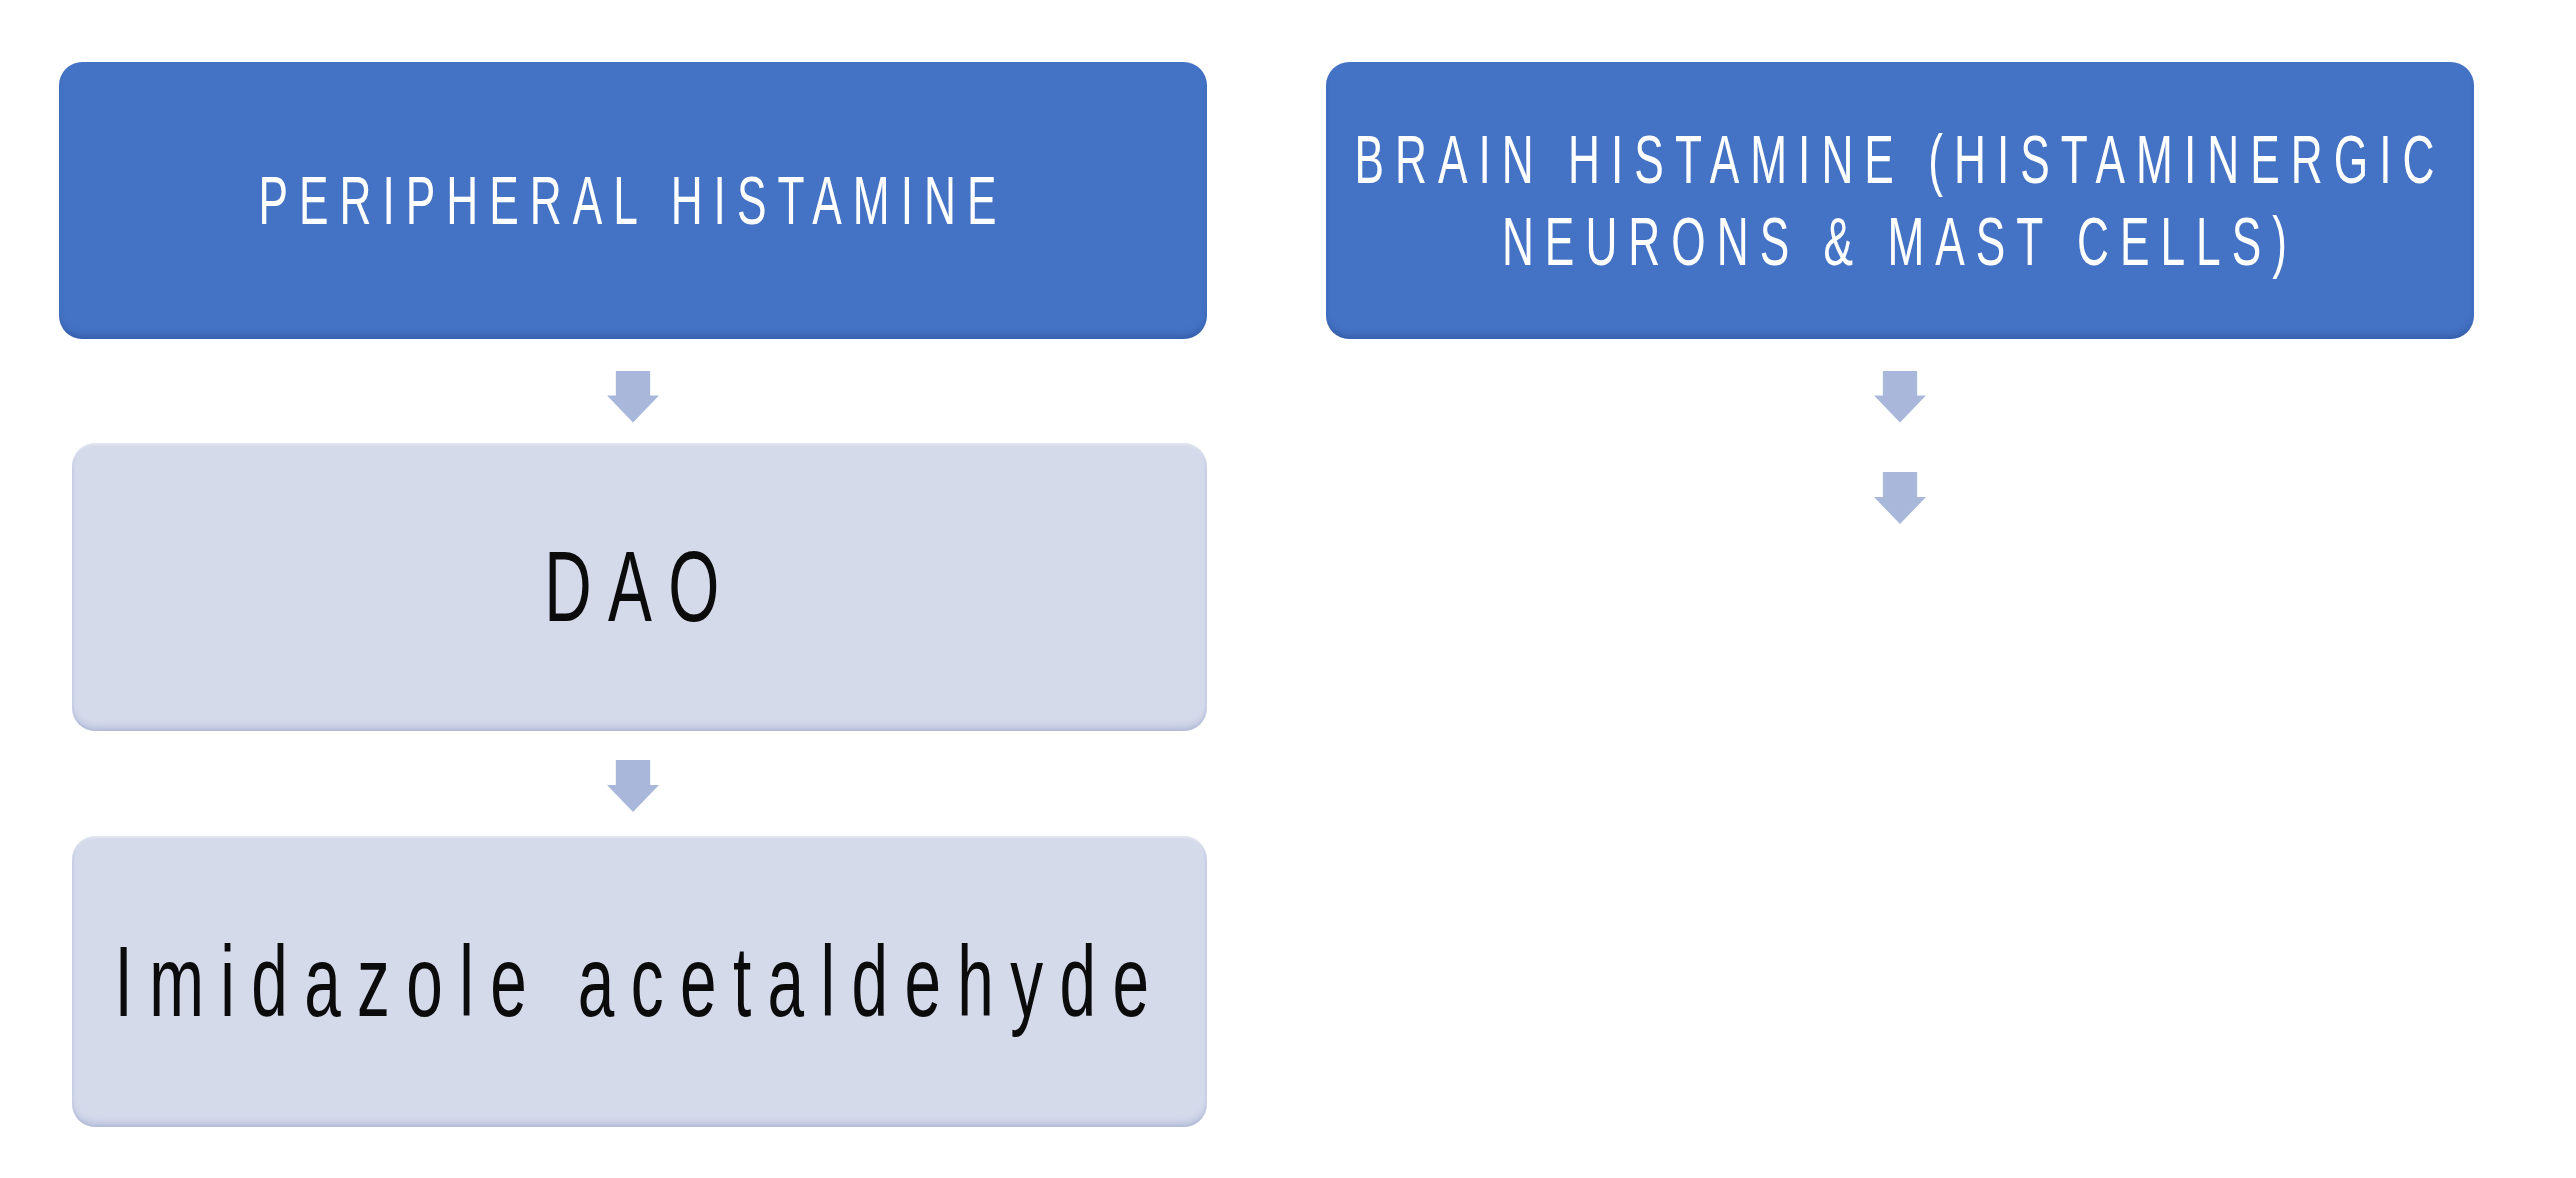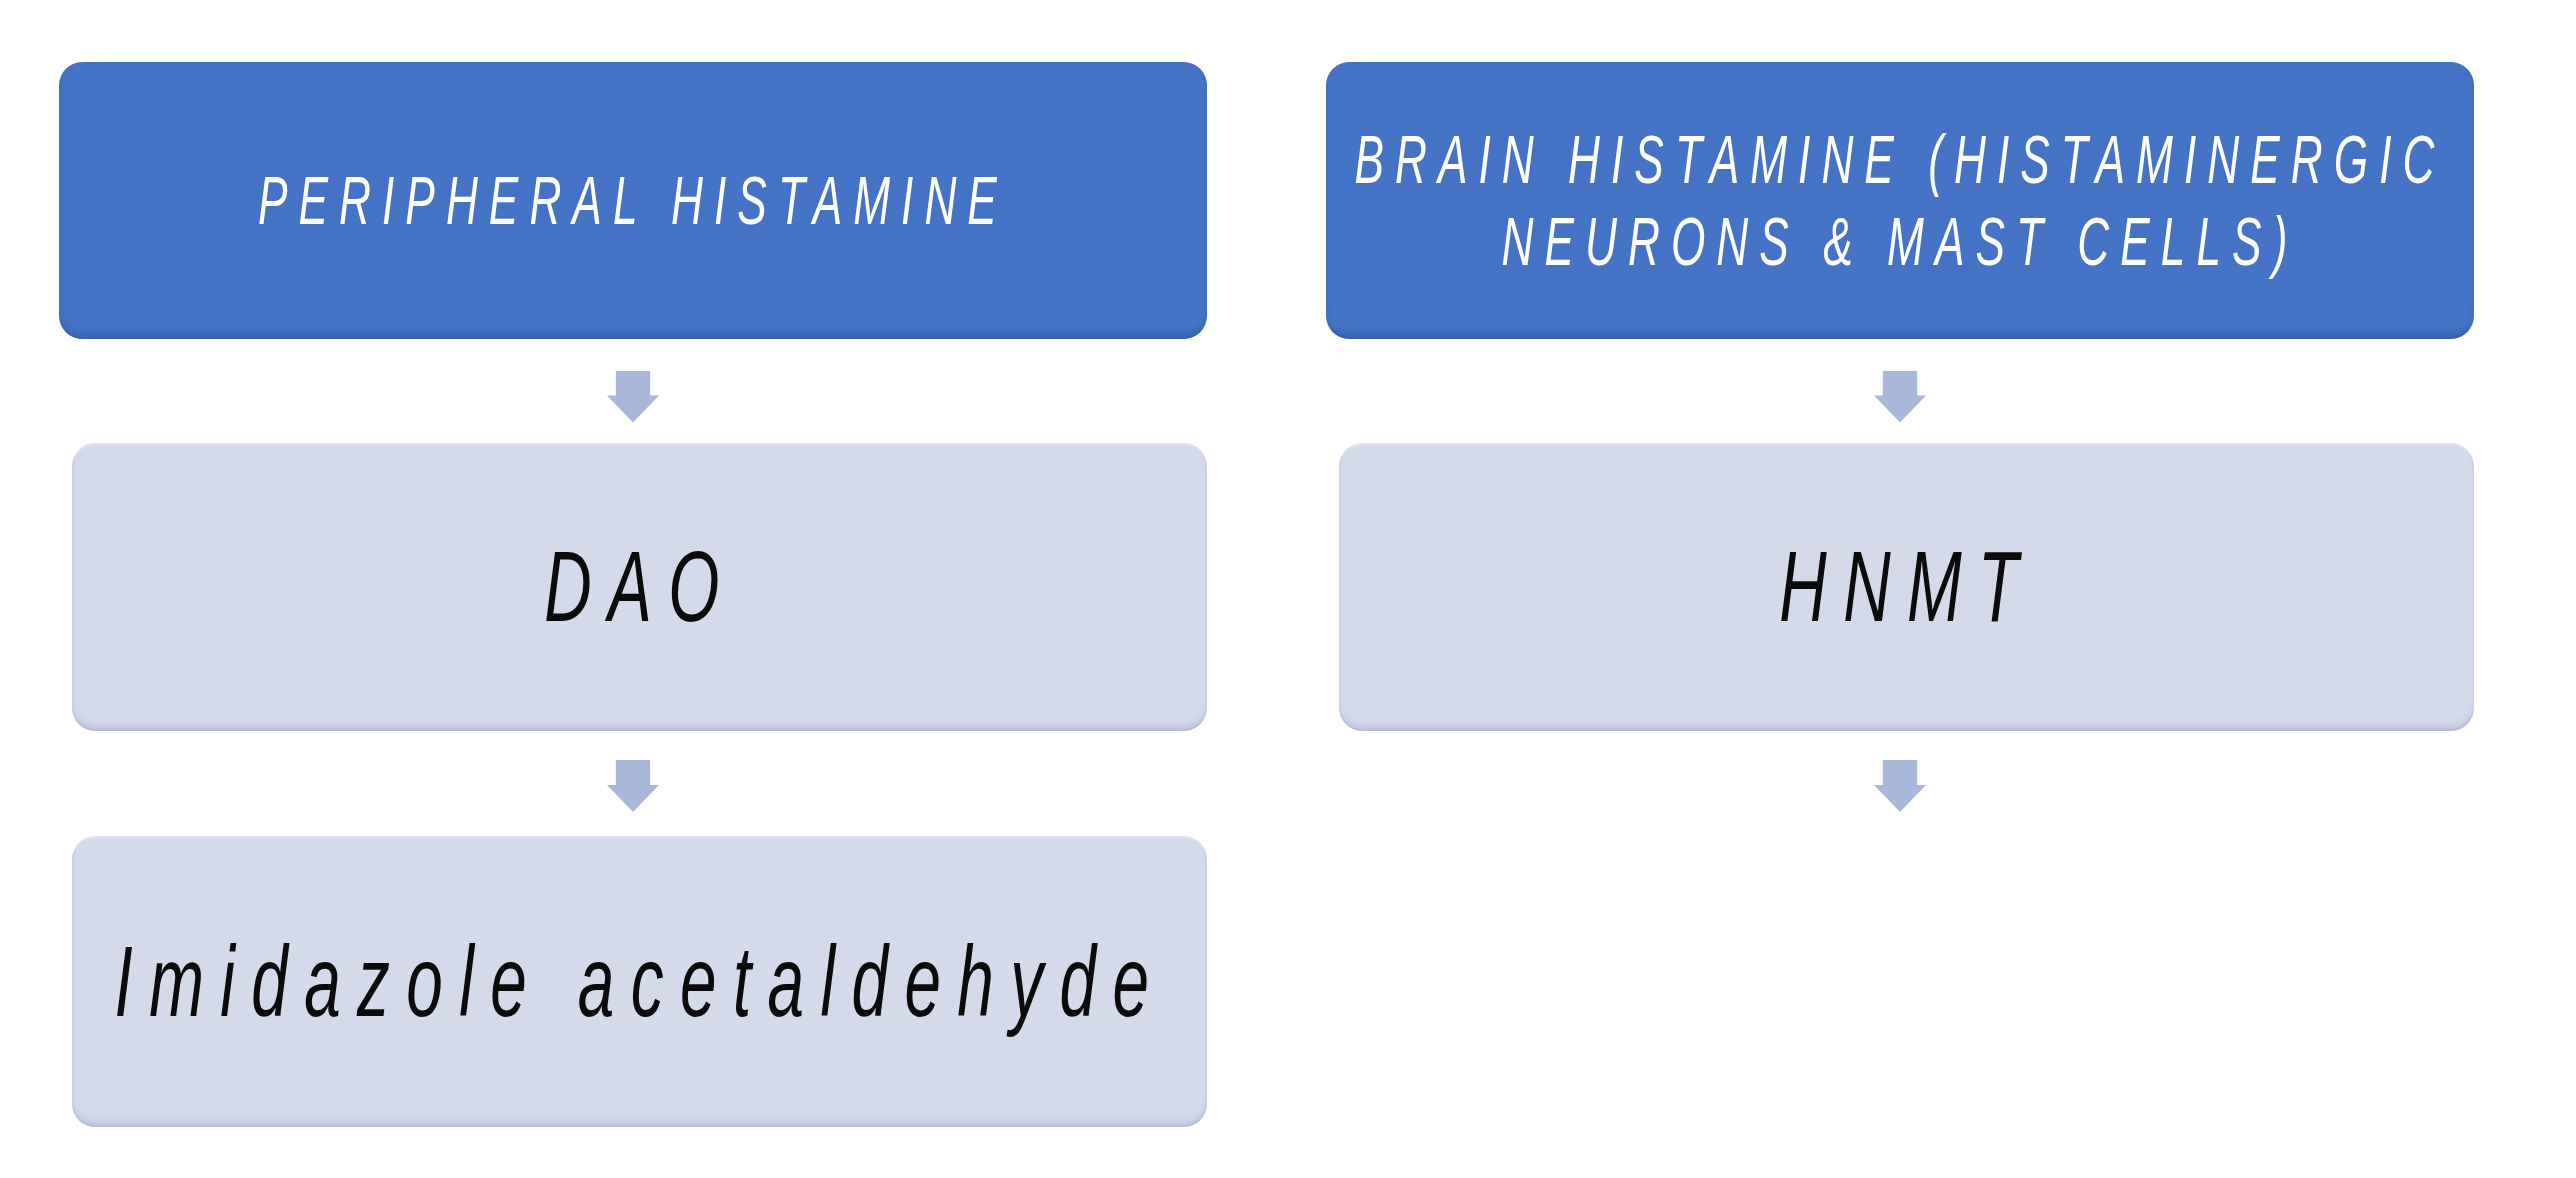--- a/index.html
+++ b/index.html
@@ -3,21 +3,20 @@
 <meta charset="utf-8">
 <style>
   html, body { margin: 0; padding: 0; background: #ffffff; }
   .page {
     position: relative;
     width: 2576px;
     height: 1178px;
     background: var(--background, #ffffff);
     font-family: "Liberation Sans", sans-serif;
     overflow: hidden;
-    font-style: italic;
   }
   .col {
     position: absolute;
     top: 62px;
     width: 1148px;
     display: flex;
     flex-direction: column;
   }
   .col-left  { left: 59px; }
   .col-right { left: 1326px; }
@@ -100,22 +99,19 @@
     </div>
   </div>
 
   <div class="col col-right">
     <div class="node header-node">
       <span class="node-text header-text">BRAIN HISTAMINE (HISTAMINERGIC NEURONS &amp; MAST CELLS)</span>
     </div>
     <div class="gap gap1">
       <div class="arrow"></div>
     </div>
-    <div class="node body-node row2">
-      <span class="node-text body-text">HNMT</span>
-    </div>
     <div class="gap gap2">
       <div class="arrow"></div>
     </div>
   </div>
 
 </div>
 
 
 </body></html>

